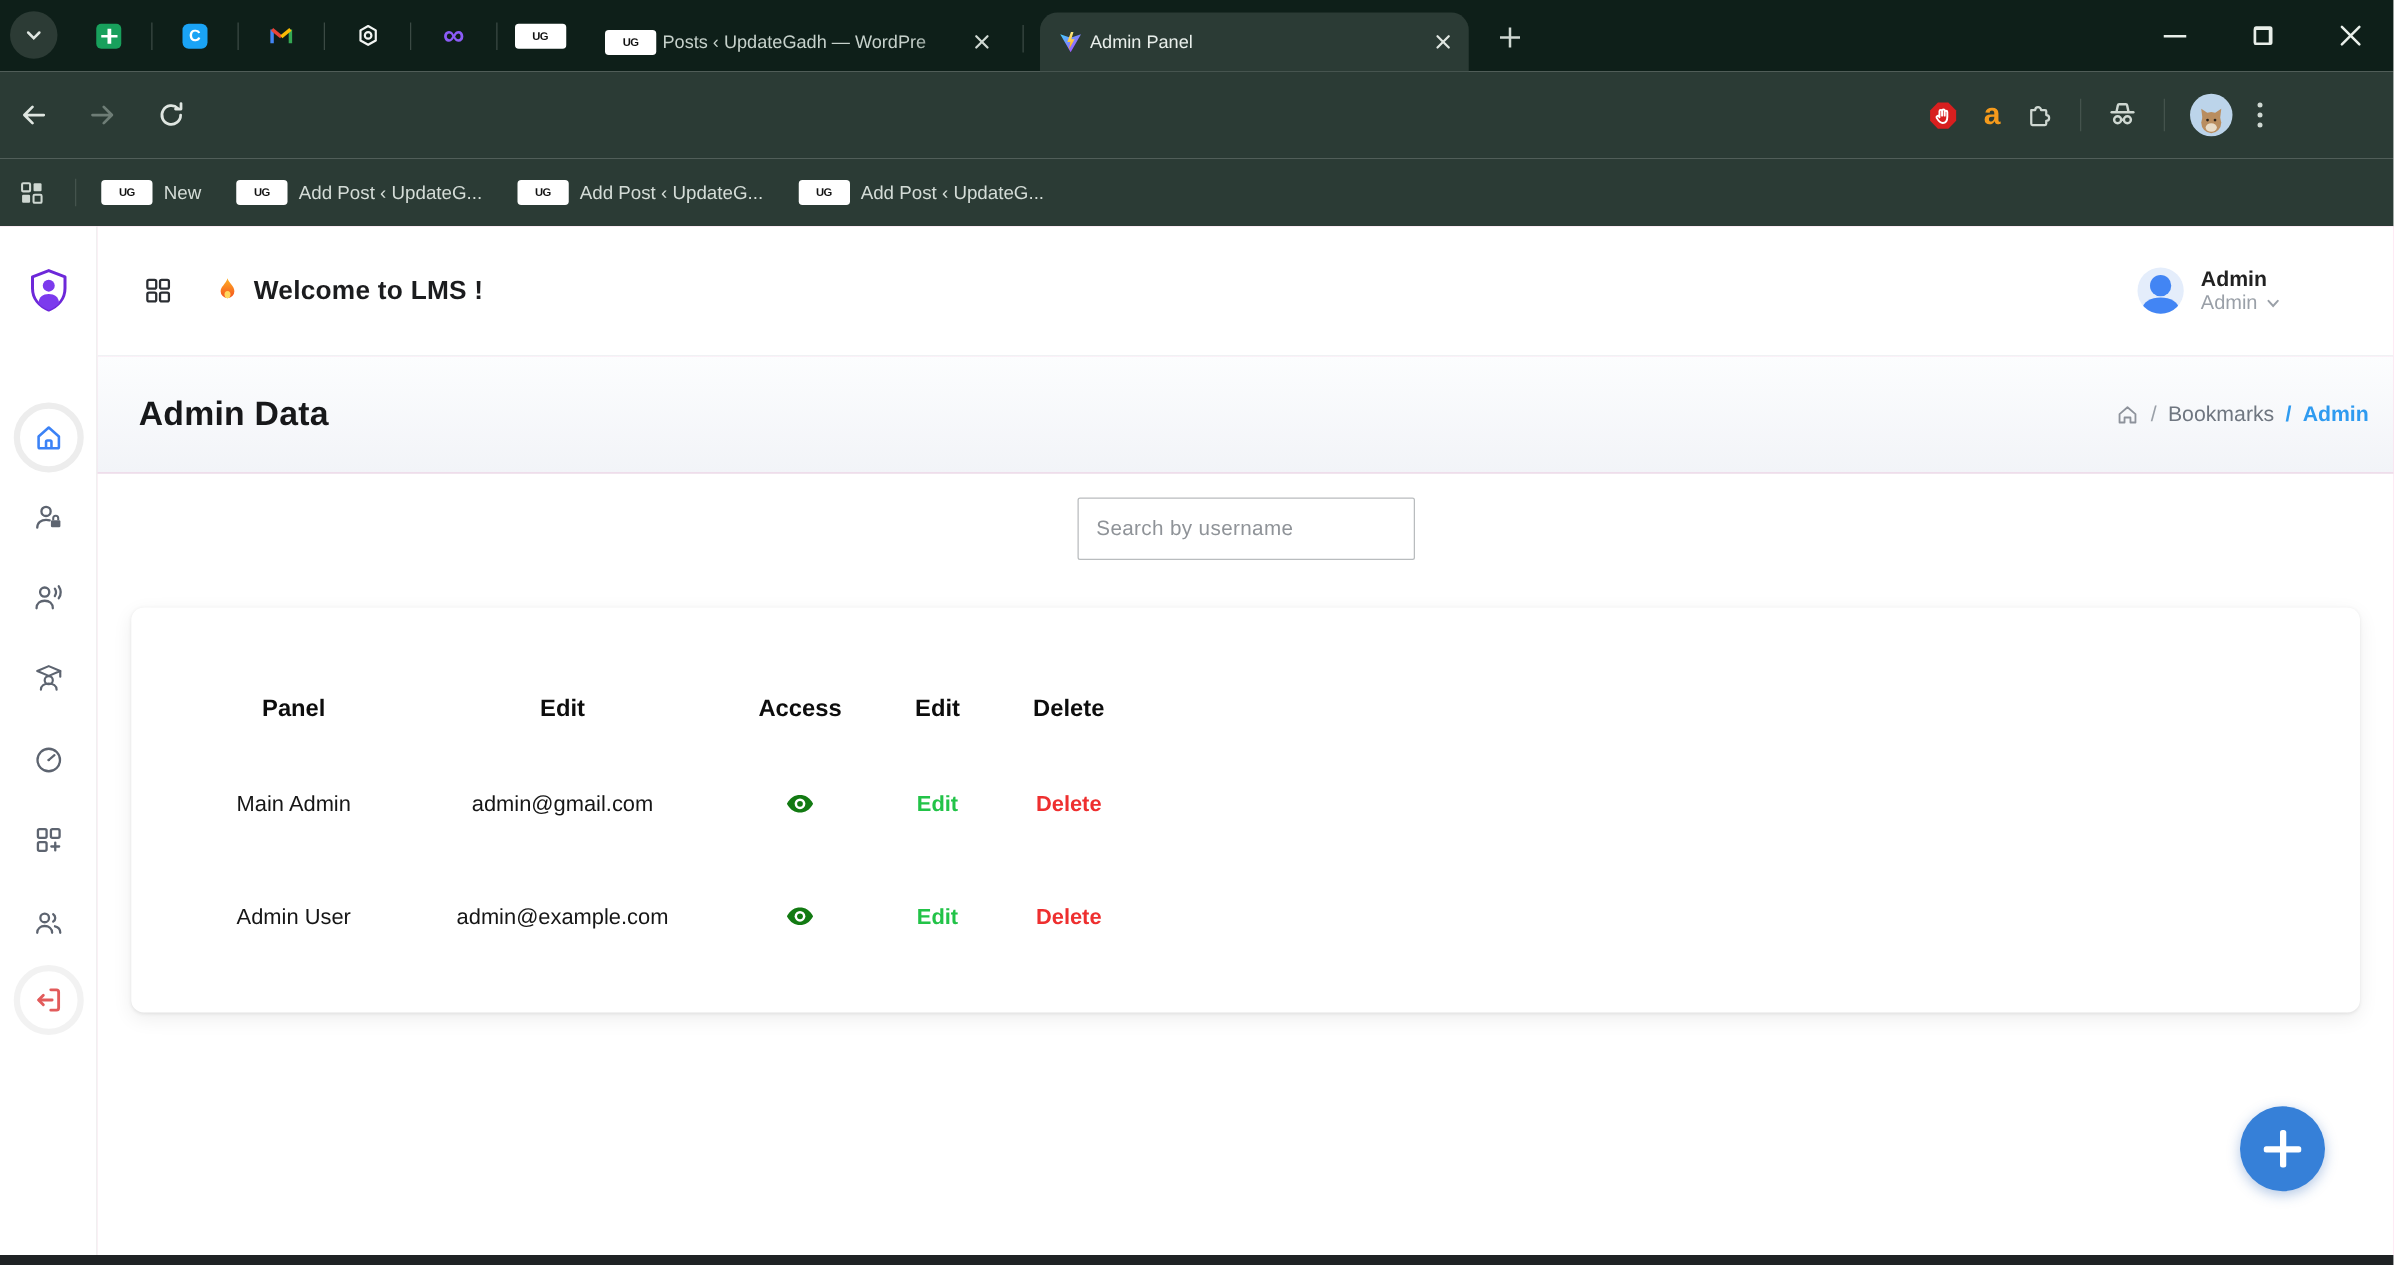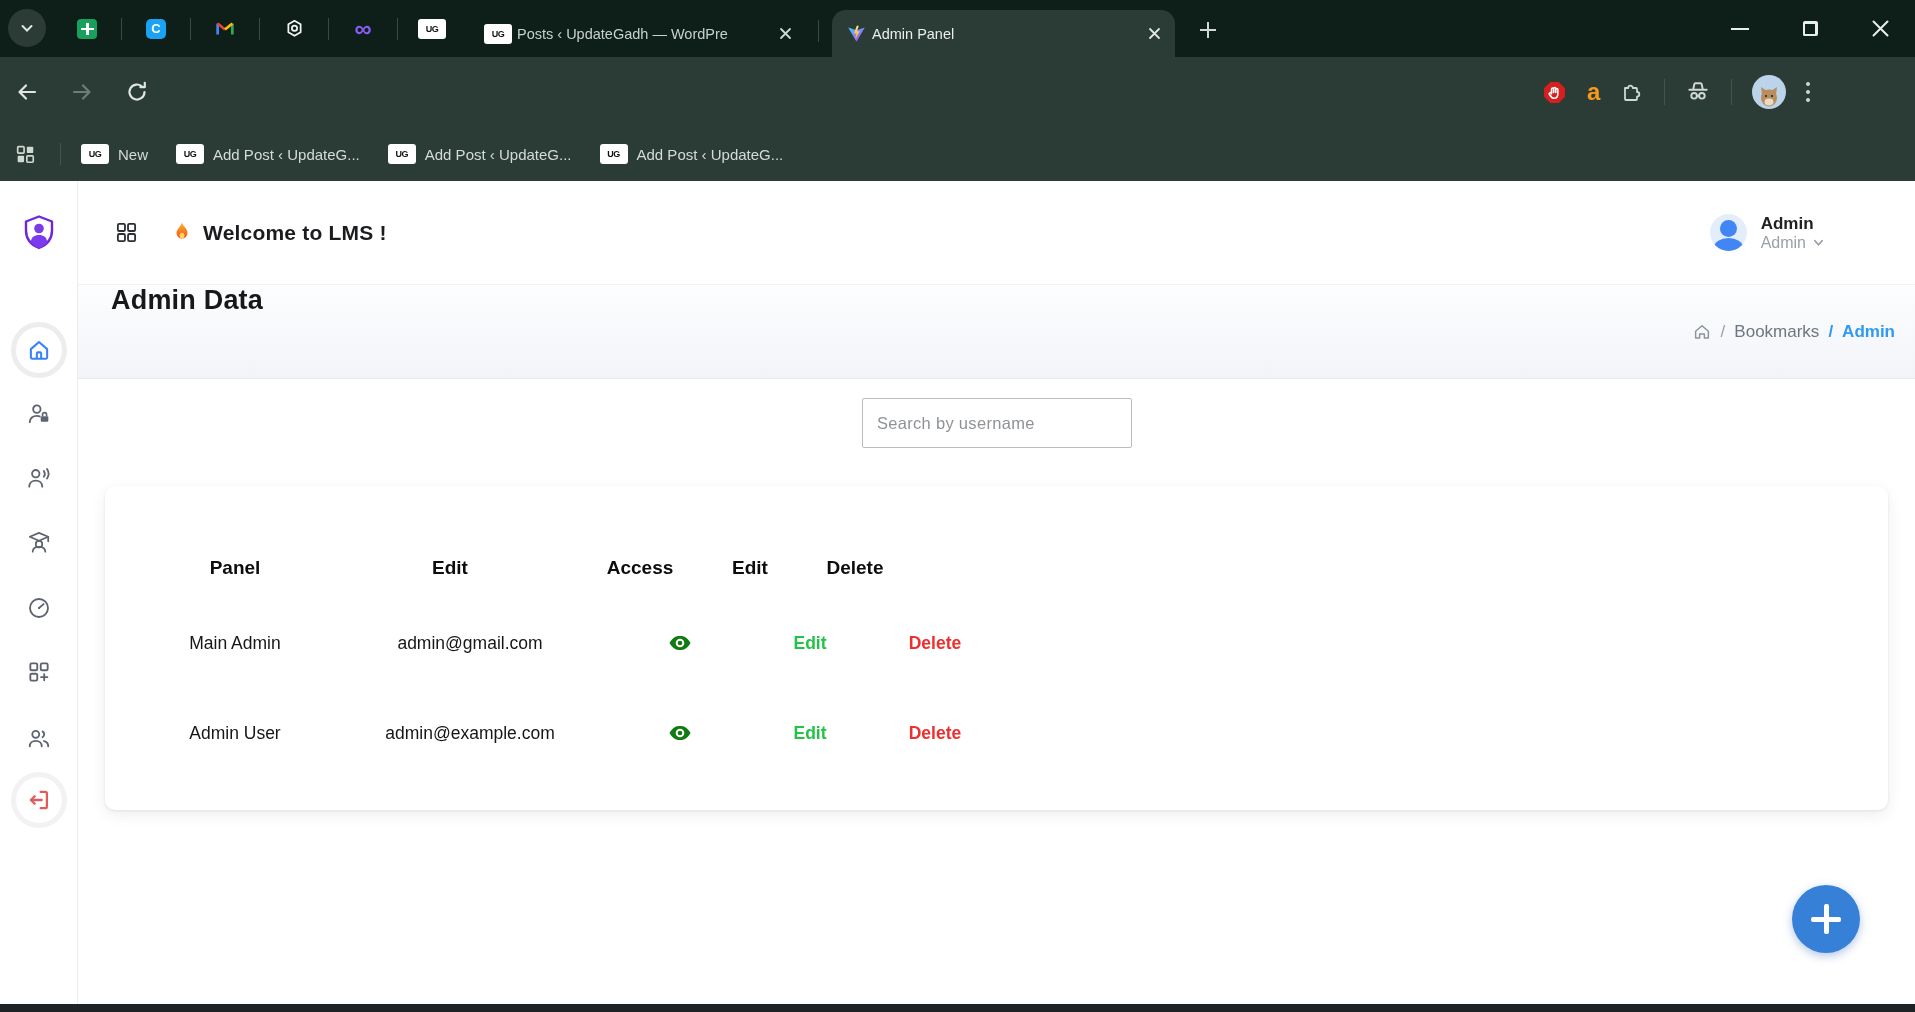--- a/index.html
+++ b/index.html
@@ -7,21 +7,21 @@
   body { font-family:"Liberation Sans","DejaVu Sans",sans-serif; background:#fff; }
   svg { display:block; }
   .screen { position:relative; width:1915px; height:1012px; overflow:hidden; background:#fff; }
 
   
   .tabstrip { position:absolute; left:0; top:0; width:1915px; height:57px; background:#0e1f19; }
   .tab-search-btn { position:absolute; left:8px; top:9px; width:38px; height:38px; border-radius:50%; background:#2c3b35; display:flex; align-items:center; justify-content:center; }
   .pinned { position:absolute; left:64px; top:0; height:57px; display:flex; align-items:center; }
   .pinned .pin { width:46px; height:57px; display:flex; align-items:center; justify-content:center; }
   .pin-sep { width:1px; height:22px; background:#3b4a44; margin:0 11px; }
-  .ug-fav { width:28px; height:20px; background:#fff; border-radius:3px; display:flex; align-items:center; justify-content:center; font-size:9px; font-weight:800; color:#111; letter-spacing:-0.5px; }
+  .ug-fav { width:41px; height:20px; background:#fff; border-radius:3px; display:flex; align-items:center; justify-content:center; font-size:9px; font-weight:800; color:#111; letter-spacing:-0.5px; }
   .clickup-fav { width:20px; height:20px; background:#1aa3f5; border-radius:5px; display:flex; align-items:center; justify-content:center; font-size:13px; font-weight:800; color:#fff; }
   .infinity-glyph { color:#8b5cf6; font-size:24px; font-weight:700; line-height:20px; }
   .sheets-fav { width:20px; height:20px; background:#18a05c; border-radius:4px; position:relative; }
   .sheets-fav::before { content:""; position:absolute; left:9px; top:4px; width:2.5px; height:12px; background:#fff; }
   .sheets-fav::after { content:""; position:absolute; left:4px; top:9px; width:12.5px; height:2.5px; background:#fff; }
 
   .tab { position:absolute; top:10px; height:47px; display:flex; align-items:center; }
   .tab-inactive { left:470px; width:336px; }
   .tab-active { left:832px; width:343px; background:#2b3b35; border-radius:14px 14px 0 0; }
   .tab .fav { margin-left:14px; }
@@ -73,38 +73,38 @@
   .hdr-grid { margin-left:37px; }
   .welcome-wrap { margin-left:33px; display:flex; align-items:center; gap:10px; }
   .welcome-title { font-size:21px; font-weight:600; color:#1b1c1e; letter-spacing:0.2px; }
   .user-chip { position:absolute; right:90px; top:50%; transform:translateY(-50%); display:flex; align-items:center; gap:14px; }
   .user-avatar { width:37px; height:37px; border-radius:50%; background:#e4edfb; position:relative; overflow:hidden; }
   .user-avatar .head { position:absolute; left:10px; top:6px; width:17px; height:17px; border-radius:50%; background:#4285f4; }
   .user-avatar .body { position:absolute; left:4px; top:24px; width:29px; height:18px; border-radius:50%; background:#4285f4; }
   .user-name { font-size:17px; font-weight:700; color:#222; line-height:20px; }
   .user-role { font-size:16px; color:#9aa0a8; display:flex; align-items:center; gap:6px; }
 
-  .titleband { position:absolute; left:0; top:104px; width:1837px; height:94px; background:linear-gradient(180deg,#fcfdfe,#f2f4f8); border-bottom:1px solid #e8ebf0; display:flex; justify-content:space-between; padding:0 20px 0 33px; }
+  .titleband { position:absolute; left:0; top:104px; width:1837px; height:94px; background:linear-gradient(180deg,#fcfdfe,#f2f4f8); border-bottom:1px solid #e8ebf0; display:flex; align-items:center; justify-content:space-between; padding:0 20px 0 33px; }
   .page-title { font-size:27px; font-weight:800; color:#17181a; letter-spacing:0.2px; }
   .breadcrumb { display:flex; align-items:center; gap:9px; font-size:17px; }
   .bc-sep { color:#9aa0a8; }
   .bc-dash { color:#6f7680; }
   .bc-sep-blue { color:#2f9bf0; font-weight:700; }
   .bc-current { color:#2f9bf0; font-weight:700; }
 
   .content { position:absolute; left:0; top:198px; width:1837px; height:625px; background:#fff; }
   .search-input { position:absolute; left:784px; top:19px; width:270px; height:50px; border:1px solid #b9bcbe; border-radius:2px; padding:0 14px; font-size:16.5px; color:#333; font-family:"Liberation Sans","DejaVu Sans",sans-serif; letter-spacing:0.3px; outline:none; background:#fff; }
   .search-input::placeholder { color:#8f9398; }
 
   .card { position:absolute; left:27px; top:107px; width:1783px; height:324px; background:#fff; border-radius:10px; box-shadow:0 1px 3px rgba(0,0,0,0.08), 0 5px 16px rgba(0,0,0,0.07); padding:58px 0 0 40px; }
   .trow { display:grid; grid-template-columns:180px 250px 130px 90px 120px; align-items:center; }
   .thead { height:48px; }
   .trow .c { text-align:center; font-size:17.5px; color:#161616; }
   .thead .c { font-size:19px; font-weight:800; color:#0d0d0d; }
-  .drow { height:78px; margin-top:12px;gap:20px; }
+  .drow { height:78px; margin-top:12px; }
   .c.access { display:flex; align-items:center; justify-content:center; }
   .edit-link { color:#22c348; font-weight:700; cursor:pointer; }
   .delete-link { color:#ee2f2f; font-weight:700; cursor:pointer; }
 
   .fab { position:absolute; left:1714px; top:506px; width:68px; height:68px; border-radius:50%; background:#3680d8; border:none; box-shadow:0 3px 10px rgba(35,95,180,0.35); cursor:pointer; }
   .fab-plus { position:absolute; left:50%; top:50%; width:30px; height:30px; transform:translate(-50%,-50%); }
   .fab-plus::before { content:""; position:absolute; left:0; top:13px; width:30px; height:4.5px; border-radius:2px; background:#fff; }
   .fab-plus::after { content:""; position:absolute; left:13px; top:0; width:4.5px; height:30px; border-radius:2px; background:#fff; }
 
   .bottomstrip { position:absolute; left:0; bottom:0; width:1915px; height:8px; background:#1f2224; }

